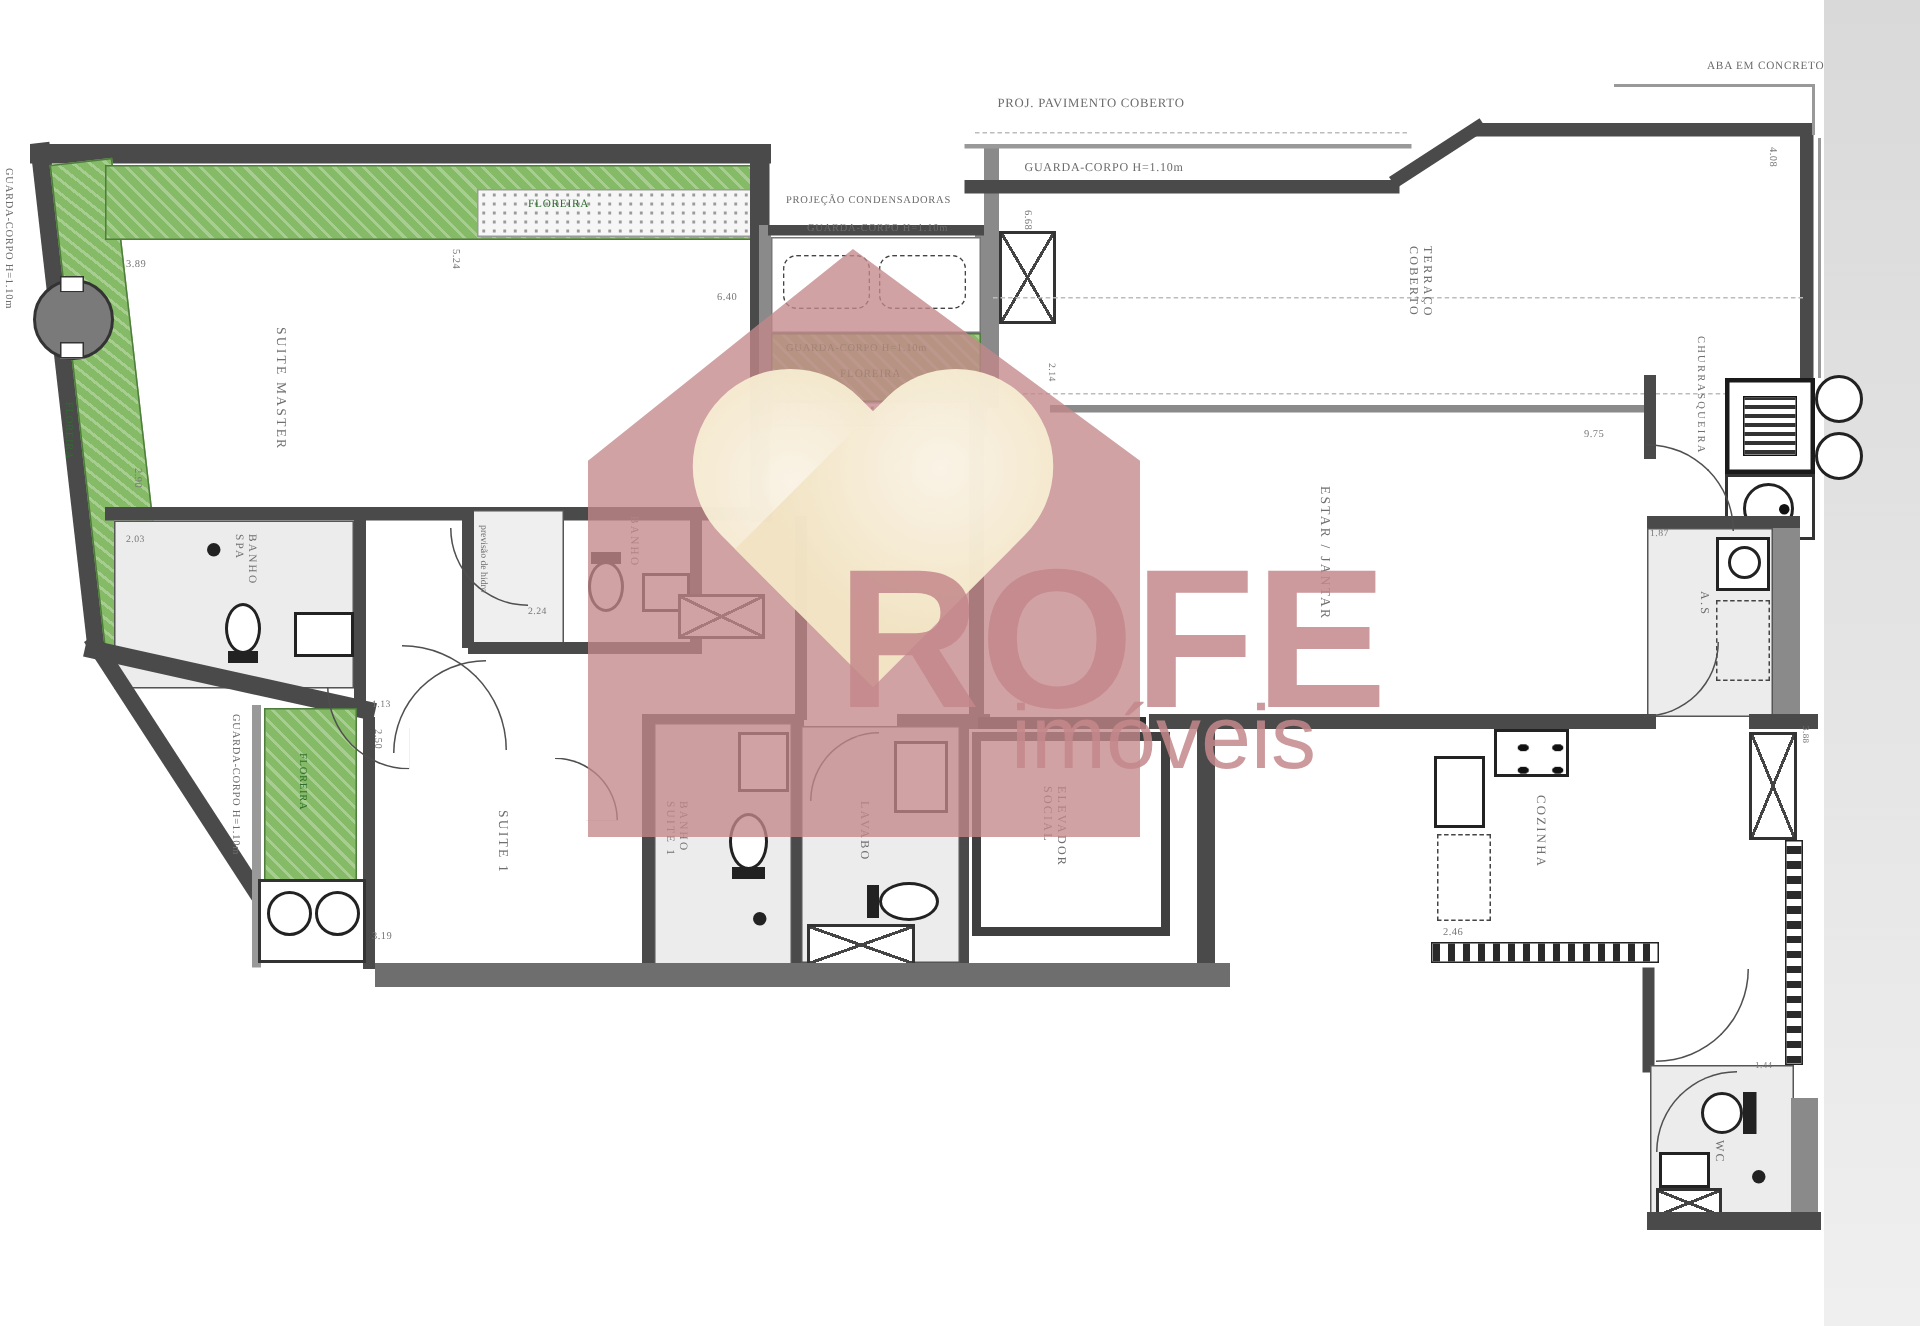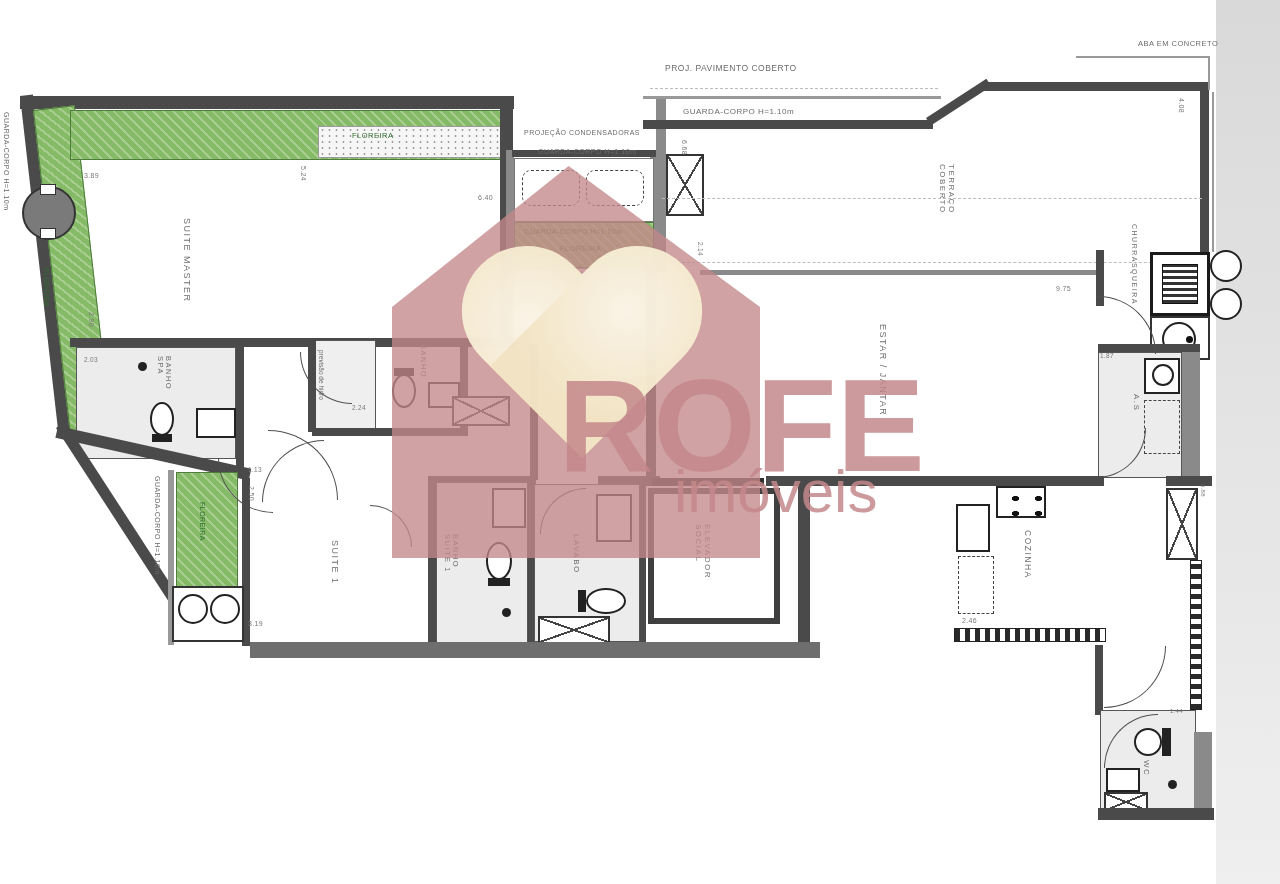--- a/index.html
+++ b/index.html
@@ -36,21 +36,21 @@
   
   #wm-house{position:absolute;left:392px;top:166px;width:368px;height:392px;background:#c4888b;opacity:.78;z-index:10;
             clip-path:polygon(48% 0,100% 36%,100% 100%,0 100%,0 36%);}
   .heart{position:absolute;left:452px;top:250px;width:260px;height:235px;z-index:11;opacity:.95;}
   .heart:before,.heart:after{content:"";position:absolute;top:0;width:130px;height:208px;border-radius:65px 65px 0 0;
             background:radial-gradient(circle at 45% 35%, #fdf8ea 0%, #f3e7c5 75%);}
   .heart:before{left:130px;transform:rotate(-45deg);transform-origin:0 100%;}
   .heart:after{left:0;transform:rotate(45deg);transform-origin:100% 100%;}
   #wm-text{position:absolute;left:558px;top:360px;font-size:132px;font-weight:700;color:#c4888b;opacity:.85;line-height:1;z-index:12;}
   #wm-sub{position:absolute;left:674px;top:462px;font-size:60px;font-weight:400;color:#c4888b;opacity:.85;line-height:1;z-index:12;}
-  .z4{z-index:4;}
+  .z4{z-index:4;font-family:Liberation Serif, serif;}
 </style>
 </head>
 <body>
 
 <div id="plan">
 
   <div class="abs" style="left:1216px;top:0;width:64px;height:884px;background:linear-gradient(to bottom,#d9d9d9,#efefef);"></div>
 
   <div class="w" style="left:20px;top:96px;width:494px;height:13px;"></div>
   <div class="w" style="left:20px;top:96px;width:13px;height:342px;transform:rotate(-6.5deg);transform-origin:top left;"></div>

